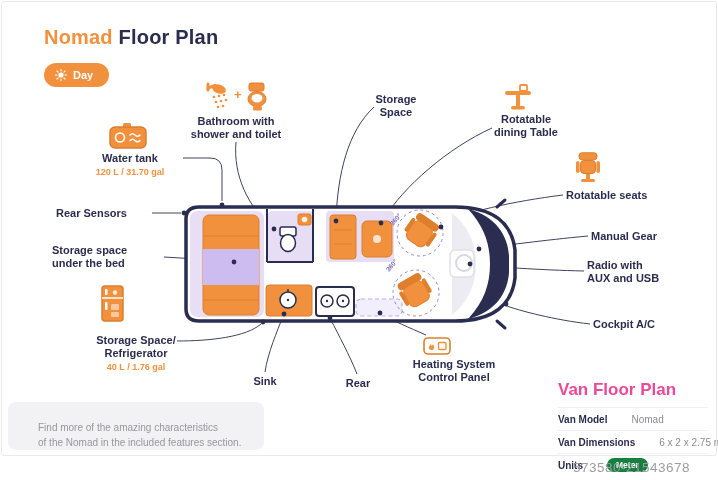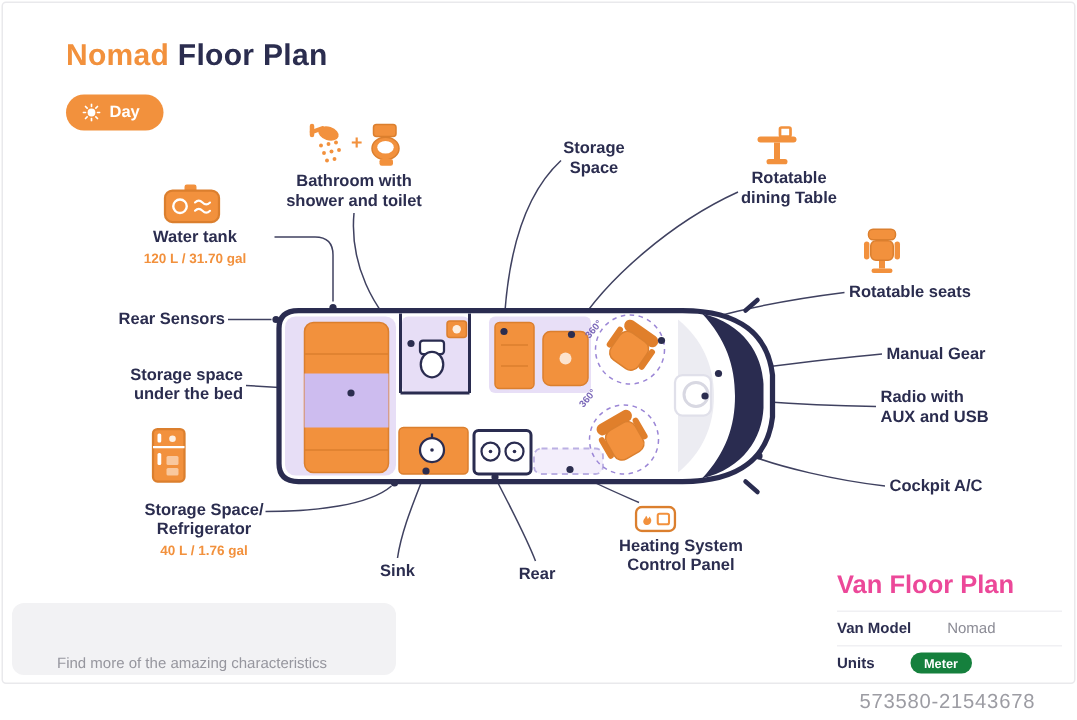--- a/index.html
+++ b/index.html
@@ -22,21 +22,21 @@
     position:absolute;left:44px;top:63px;height:24px;display:flex;align-items:center;
     gap:6px;padding:0 16px 0 11px;background:#F2913D;border:none;border-radius:13px;
     color:#fff;font-size:11px;font-weight:700;cursor:pointer;z-index:10;
     font-family:"Liberation Sans",sans-serif;
   }
   svg.stage{position:absolute;left:0;top:0;z-index:1;}
   .co{position:absolute;z-index:5;}
   .lbl{font-size:11px;font-weight:700;color:#2B2D4F;line-height:1.18;}
   .sub{font-size:9px;font-weight:700;color:#F2913D;margin-top:3px;line-height:1.1;}
   .center{text-align:center;}
-  .right{text-align:right;}
+  .right{text-align:left;}
   .icon-row{display:flex;align-items:flex-start;gap:4px;}
   .plus{color:#F2913D;font-weight:700;font-size:13px;line-height:26px;}
   .note-box{
     position:absolute;left:8px;top:402px;width:256px;height:48px;background:#F2F2F4;
     border-radius:8px;display:flex;flex-direction:column;justify-content:flex-end;
     padding-left:30px;box-sizing:border-box;z-index:6;
   }
   .note-box div{font-size:10px;color:#96969E;line-height:1.5;}
   .info-panel{position:absolute;left:558px;top:372px;width:150px;z-index:6;}
   .info-title{font-size:17px;font-weight:700;color:#ec4899;padding:8px 0 7px 0;}
@@ -331,27 +331,32 @@
     <rect x="15.5" y="5.5" width="7.5" height="7" rx="1.2" fill="none" stroke="#F2913D" stroke-width="1.4"></rect>
   </svg>
 </div>
 <div class="co center" style="left:402px;top:358px;width:104px;">
   <div class="lbl">Heating System</div>
   <div class="lbl">Control Panel</div>
 </div>
 
 <div class="note-box">
   <div>Find more of the amazing characteristics</div>
+  <div>of the Nomad in the included features section.</div>
 </div>
 
 <div class="info-panel">
   <div class="info-title">Van Floor Plan</div>
   <div class="info-row">
     <span class="info-label">Van Model</span>
     <span class="info-value">Nomad</span>
   </div>
   <div class="info-row">
+    <span class="info-label">Van Dimensions</span>
+    <span class="info-value">6 x 2 x 2.75 m</span>
+  </div>
+  <div class="info-row">
     <span class="info-label">Units</span>
     <span class="badge">Meter</span>
   </div>
 </div>
 
 <div class="watermark">573580-21543678</div>
 
 </body></html>

